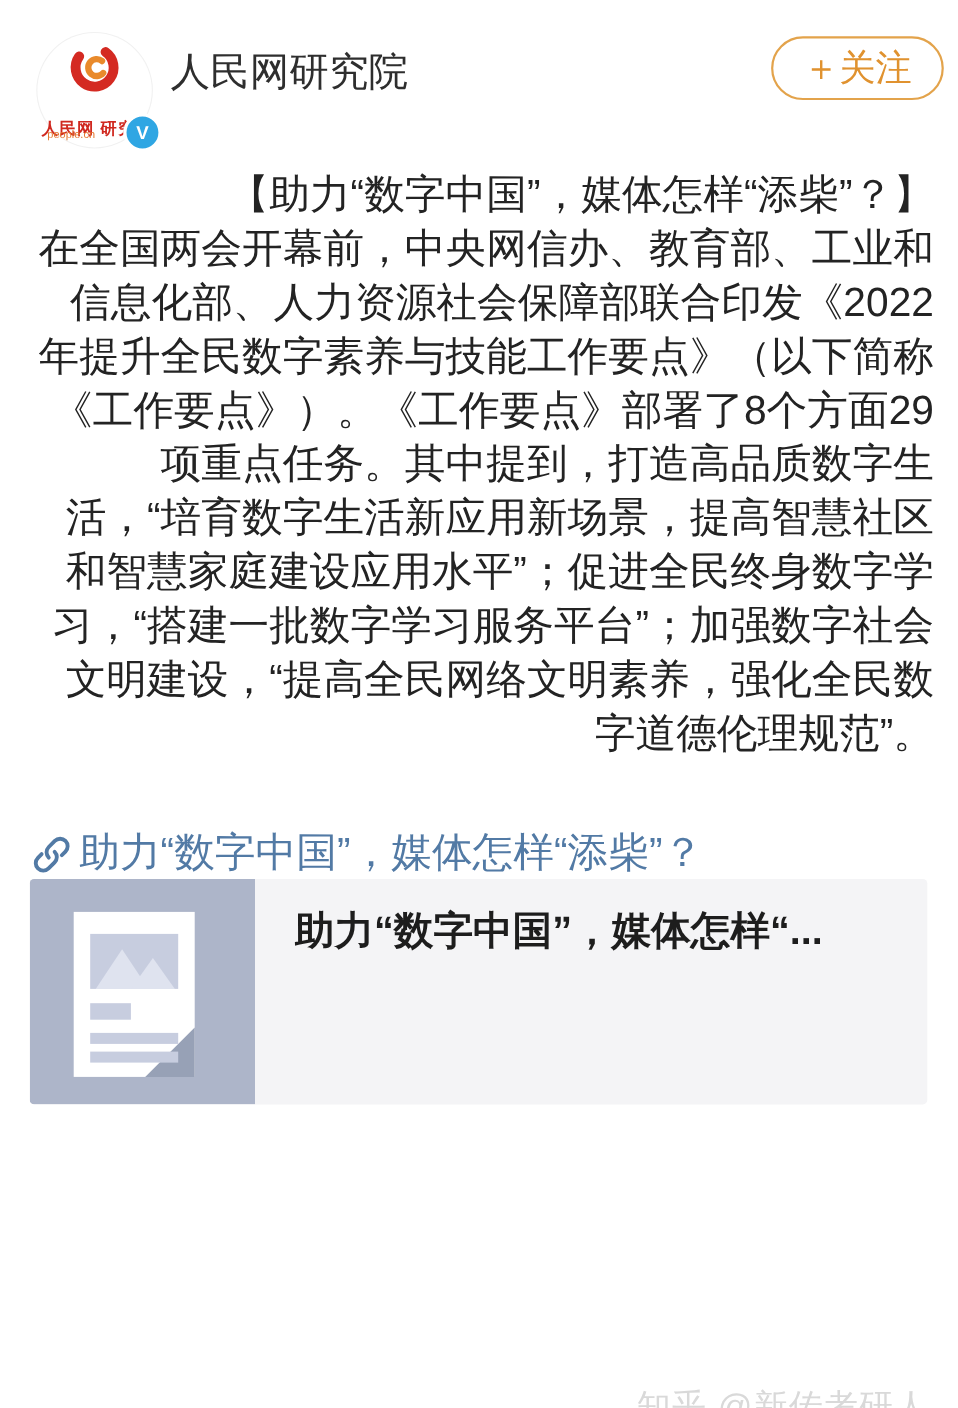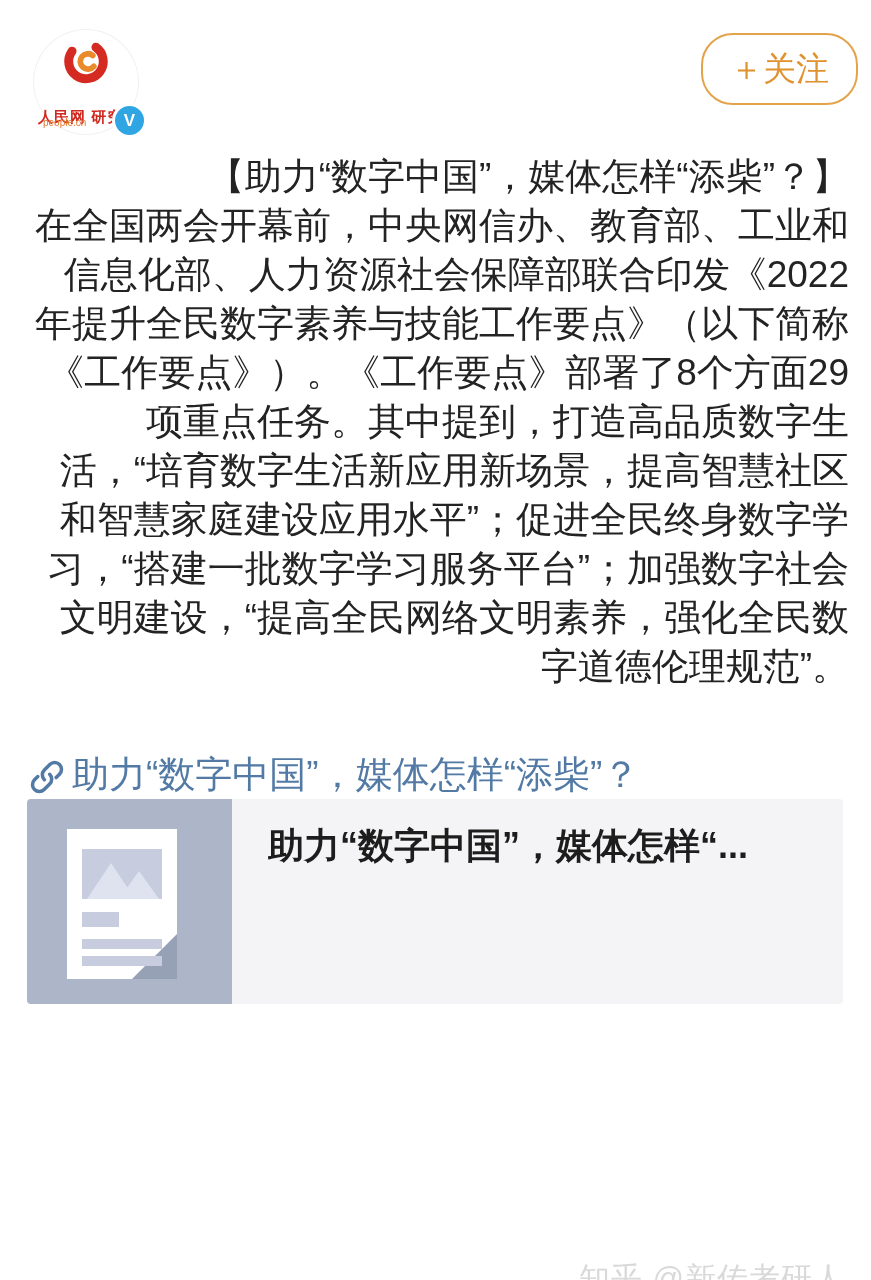--- a/index.html
+++ b/index.html
@@ -15,21 +15,21 @@
     background:#fff;box-shadow:0 0 0 1px #f1f1f1;cursor:pointer;}
   .logo-svg{position:absolute;left:16px;top:2px;}
   .avatar-line1{position:absolute;left:4px;bottom:7px;font-size:15px;font-weight:bold;
     color:#d0281f;white-space:nowrap;letter-spacing:1px;}
   .avatar-line2{position:absolute;left:9px;bottom:6px;font-size:10px;color:#e4762d;}
   .v-badge{position:absolute;right:-9px;bottom:-4px;width:29px;height:29px;border-radius:50%;
     background:#2fa6e3;border:3px solid #ffffff;color:#fff;font-weight:bold;font-size:17px;
     display:flex;align-items:center;justify-content:center;}
   .name{position:absolute;left:128px;top:11px;font-size:36px;color:#2e2e2e;cursor:pointer;}
   .meta{position:absolute;left:128px;top:66px;font-size:29px;color:#a3a3a3;white-space:pre;}
-  .follow-btn{position:absolute;right:-9px;top:3px;height:72px;padding:0 27px;
+  .follow-btn{position:absolute;right:-9px;top:3px;height:58px;padding:0 27px;
     background:#ffffff;border:2px solid #e3a34b;border-radius:32px;color:#e0922f;
     font-size:33px;font-family:inherit;display:flex;align-items:center;cursor:pointer;}
 
   
   .body-text{margin-top:10px;}
   .body-text p{margin:0;font-size:37px;line-height:49px;color:#232323;text-align:right;}
 
   
   .link-row{margin-top:59px;display:flex;align-items:center;gap:5px;height:49px;
     text-decoration:none;cursor:pointer;}
@@ -64,20 +64,21 @@
           <circle cx="53" cy="46" r="12" stroke="#e98a2b" stroke-width="9" stroke-dasharray="56 20" transform="rotate(40 53 46)"></circle>
         </g>
       </svg>
       <div class="avatar-line1">人民网 研究</div>
       <div class="avatar-line2">people.cn</div>
       <div class="v-badge">
         <span>V</span>
       </div>
     </div>
 
+    <div class="name">人民网研究院</div>
 
     <button class="follow-btn">＋关注</button>
   </div>
 
   <div class="body-text">
     <p>【助力“数字中国”，媒体怎样“添柴”？】</p>
     <p>在全国两会开幕前，中央网信办、教育部、工业和信息化部、人力资源社会保障部联合印发《2022年提升全民数字素养与技能工作要点》（以下简称《工作要点》）。《工作要点》部署了8个方面29项重点任务。其中提到，打造高品质数字生活，“培育数字生活新应用新场景，提高智慧社区和智慧家庭建设应用水平”；促进全民终身数字学习，“搭建一批数字学习服务平台”；加强数字社会文明建设，“提高全民网络文明素养，强化全民数字道德伦理规范”。</p>
   </div>
 
   <a class="link-row">

